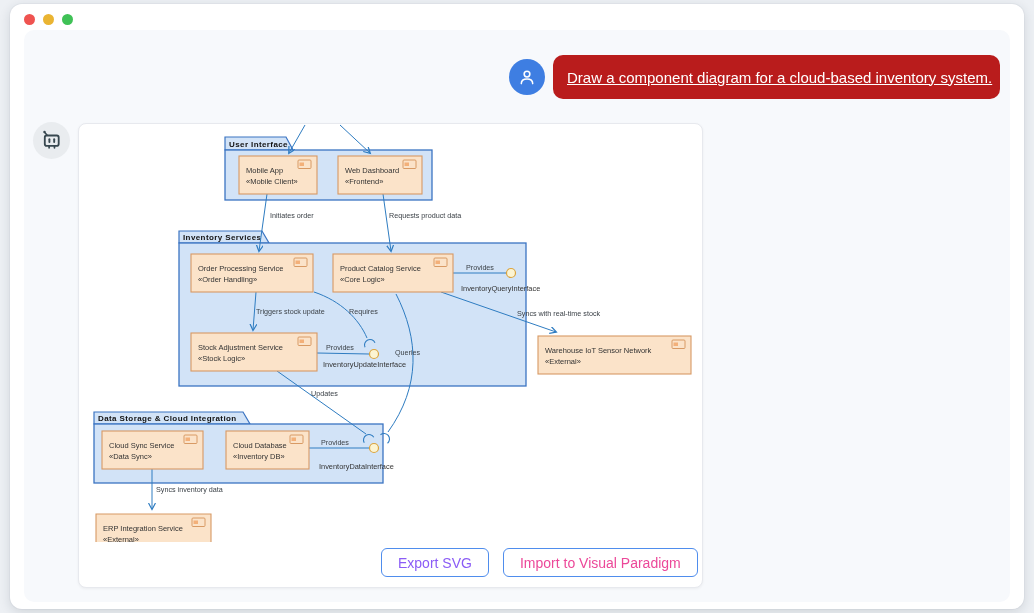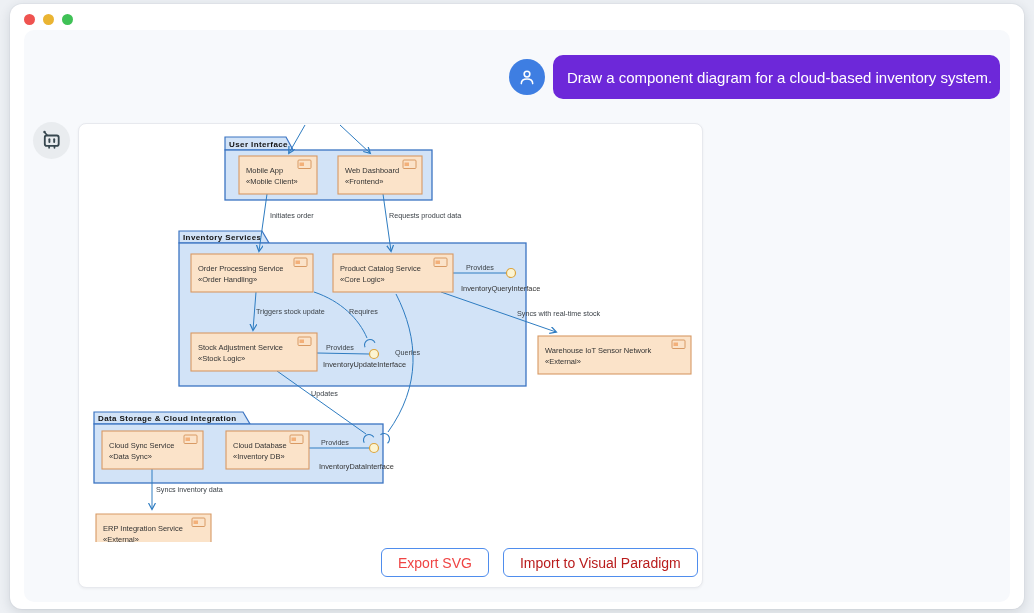--- a/index.html
+++ b/index.html
@@ -59,21 +59,21 @@
     <span class="light" style="background: rgb(63, 193, 86);"></span>
   </div>
   <div class="content">
 
     <div class="avatar" style="background: rgb(62, 126, 226);">
       <svg width="22" height="22" viewBox="0 0 24 24">
         <circle cx="12" cy="8.8" r="3.1" fill="none" stroke="#ffffff" stroke-width="1.7"></circle>
         <path d="M5.8,19.2 c0-3.4 2.8-5 6.2-5 s6.2,1.6 6.2,5" fill="none" stroke="#ffffff" stroke-width="1.7" stroke-linecap="round"></path>
       </svg>
     </div>
-    <div class="bubble" style="background: #6d28d9;">Draw a component diagram for a cloud-based inventory system.</div>
+    <div class="bubble" style="background: #b91c1c; text-decoration: underline;">Draw a component diagram for a cloud-based inventory system.</div>
 
     <div class="bot-avatar">
       <svg width="23" height="23" viewBox="0 0 24 24">
         <path d="M7.5,6.5 L5.2,3.8" stroke="#37474f" stroke-width="1.6" fill="none" stroke-linecap="round"></path>
         <circle cx="4.7" cy="3.2" r="1.3" fill="#37474f"></circle>
         <rect x="5" y="6.8" width="14.5" height="10.8" rx="2" fill="none" stroke="#37474f" stroke-width="1.9"></rect>
         <line x1="9.8" y1="10.6" x2="9.8" y2="13.6" stroke="#37474f" stroke-width="2" stroke-linecap="round"></line>
         <line x1="14.8" y1="10.6" x2="14.8" y2="13.6" stroke="#37474f" stroke-width="2" stroke-linecap="round"></line>
         <line x1="9.5" y1="17.8" x2="9.5" y2="19.6" stroke="#37474f" stroke-width="1.8" stroke-linecap="round"></line>
         <line x1="15.1" y1="17.8" x2="15.1" y2="19.6" stroke="#37474f" stroke-width="1.8" stroke-linecap="round"></line>
@@ -220,19 +220,19 @@
           <g>
             <rect x="17" y="390" width="115" height="28" fill="#fbe3c9"></rect>
             <path d="M17,418 L17,390 L132,390 L132,418" fill="none" stroke="#d89a64" stroke-width="1.1"></path>
             <rect x="113" y="394" width="13" height="8.5" rx="1" fill="#fbe3c9" stroke="#d89a64" stroke-width="1"></rect>
             <rect x="114.5" y="396.5" width="4.5" height="3.5" fill="#f3b079"></rect>
             <text x="24" y="406.5" font-size="7.5" fill="#333333">ERP Integration Service</text>
             <text x="24" y="417.5" font-size="7.5" fill="#333333">«External»</text>
           </g>
         </svg>
       <div class="actions">
-        <button style="color: #ef4444; border-color: rgb(79, 141, 237);">Export SVG</button>
-        <button style="color: #b91c1c; border-color: rgb(79, 141, 237); text-align: right;">Import to Visual Paradigm</button>
+        <button style="color: #8b5cf6; border-color: rgb(79, 141, 237);">Export SVG</button>
+        <button style="color: #ec4899; border-color: rgb(79, 141, 237); text-align: right;">Import to Visual Paradigm</button>
       </div>
     </div>
 
   </div>
 </div>
 
 </body></html>

